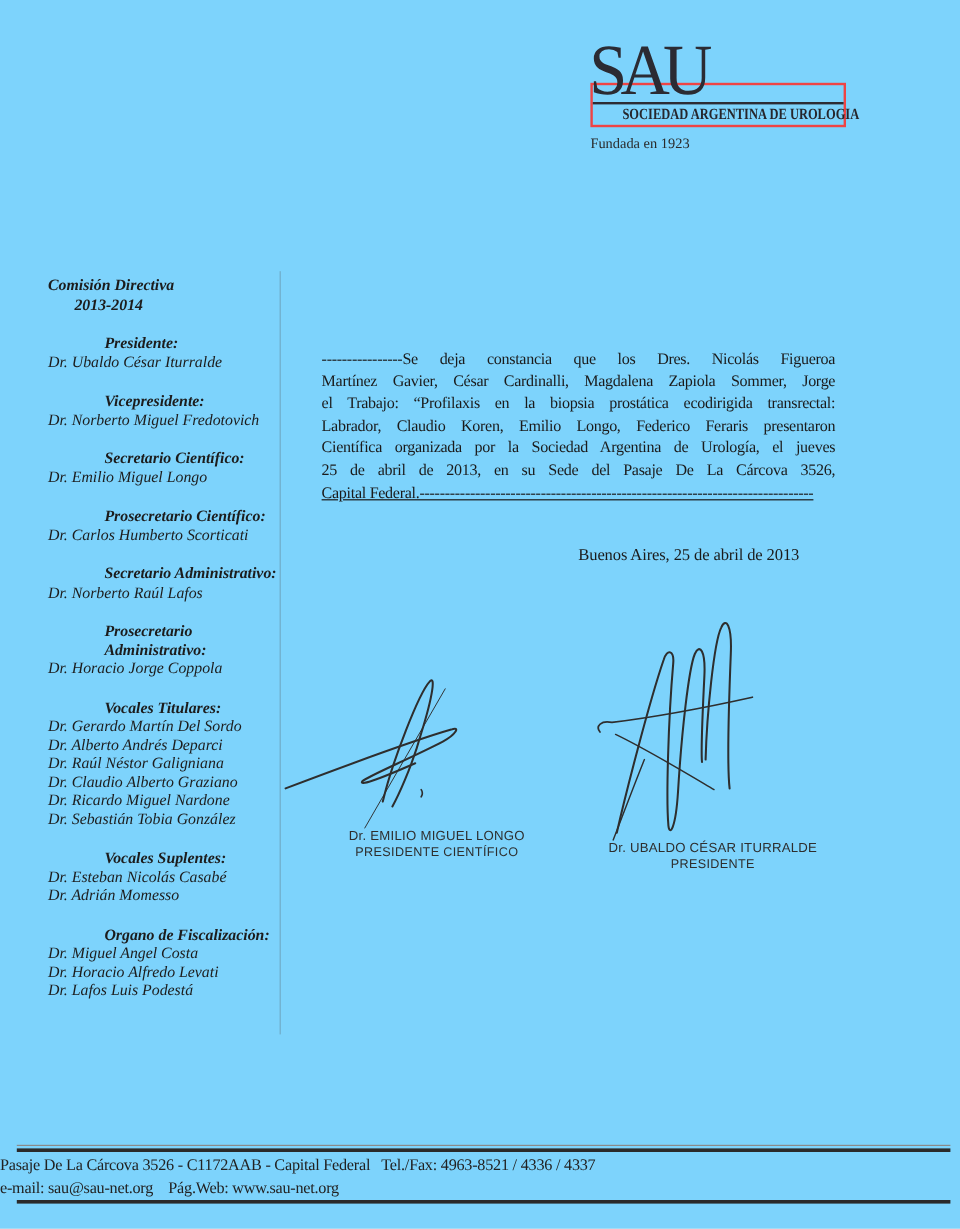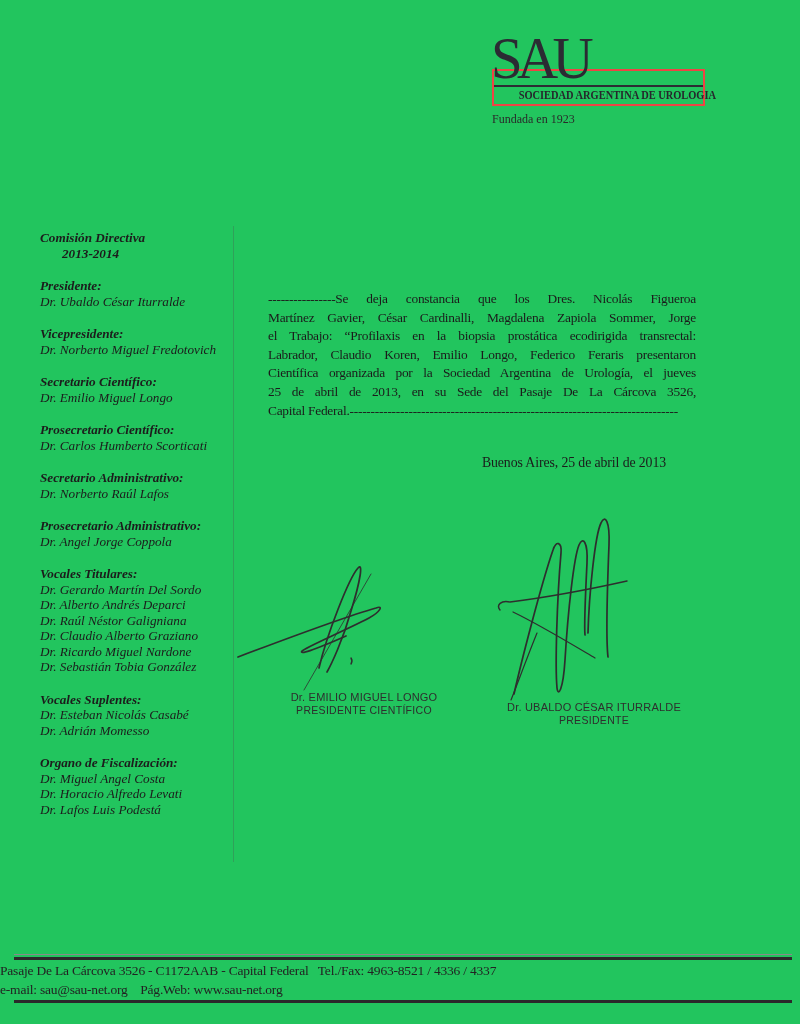--- a/index.html
+++ b/index.html
@@ -2,21 +2,21 @@
 <html><head>
 <meta charset="utf-8">
 <style>
   * { margin: 0; padding: 0; box-sizing: border-box; }
   html, body { background: #e8e8e8; }
   .page {
     position: relative;
     width: 800px;
     height: 1024px;
     margin: 0 auto;
-    background: #22c55e;
+    background: #7dd3fc;
     overflow: hidden;
     font-family: "Liberation Serif", serif;
     color: #1c1c1c;
   }
 
   
   .sau-acronym {
     position: absolute;
     left: 491px; top: 28px;
     font-family: "Liberation Serif", serif;
@@ -70,42 +70,42 @@
     position: absolute;
     left: 40px; top: 230px;
     width: 205px;
     font-size: 13.2px;
     line-height: 15.5px;
     font-style: italic;
   }
   .sb-group { margin-bottom: 17px; }
   .sb-title { font-weight: 700; }
   .sb-period { font-weight: 700; padding-left: 22px; }
-  .sb-role { font-weight: 700; }
+  .sb-role { font-weight: 700; margin-left: 47px; }
   .sb-member { font-weight: 400; }
 
   .scan-line {
     position: absolute;
     left: 233px; top: 226px;
     width: 1px; height: 636px;
     background: rgba(80,80,80,0.30);
   }
 
   
   .bodytext {
     position: absolute;
     left: 268px; top: 290px;
     width: 428px;
     font-size: 13.4px;
     line-height: 18.6px;
     letter-spacing: -0.25px;
     color: #1b1b1b;
   }
   .jline { text-align: justify; text-align-last: justify; }
-  .jline.lastline { text-align: left; text-align-last: left; }
+  .jline.lastline { text-align: left; text-align-last: left; text-decoration: underline; }
 
   .dateline {
     position: absolute;
     left: 268px; top: 455px;
     width: 424px;
     padding-right: 26px;
     text-align: right;
     font-size: 13.8px;
     letter-spacing: -0.1px;
     color: #1b1b1b;
@@ -189,21 +189,21 @@
       <div class="sb-member">Dr. Carlos Humberto Scorticati</div>
     </div>
 
     <div class="sb-group">
       <div class="sb-role">Secretario Administrativo:</div>
       <div class="sb-member">Dr. Norberto Raúl Lafos</div>
     </div>
 
     <div class="sb-group">
       <div class="sb-role">Prosecretario Administrativo:</div>
-      <div class="sb-member">Dr. Angel Jorge Coppola</div>
+      <div class="sb-member">Dr. Horacio Jorge Coppola</div>
     </div>
 
     <div class="sb-group">
       <div class="sb-role">Vocales Titulares:</div>
       <div class="sb-member">Dr. Gerardo Martín Del Sordo</div>
       <div class="sb-member">Dr. Alberto Andrés Deparci</div>
       <div class="sb-member">Dr. Raúl Néstor Galigniana</div>
       <div class="sb-member">Dr. Claudio Alberto Graziano</div>
       <div class="sb-member">Dr. Ricardo Miguel Nardone</div>
       <div class="sb-member">Dr. Sebastián Tobia González</div>

